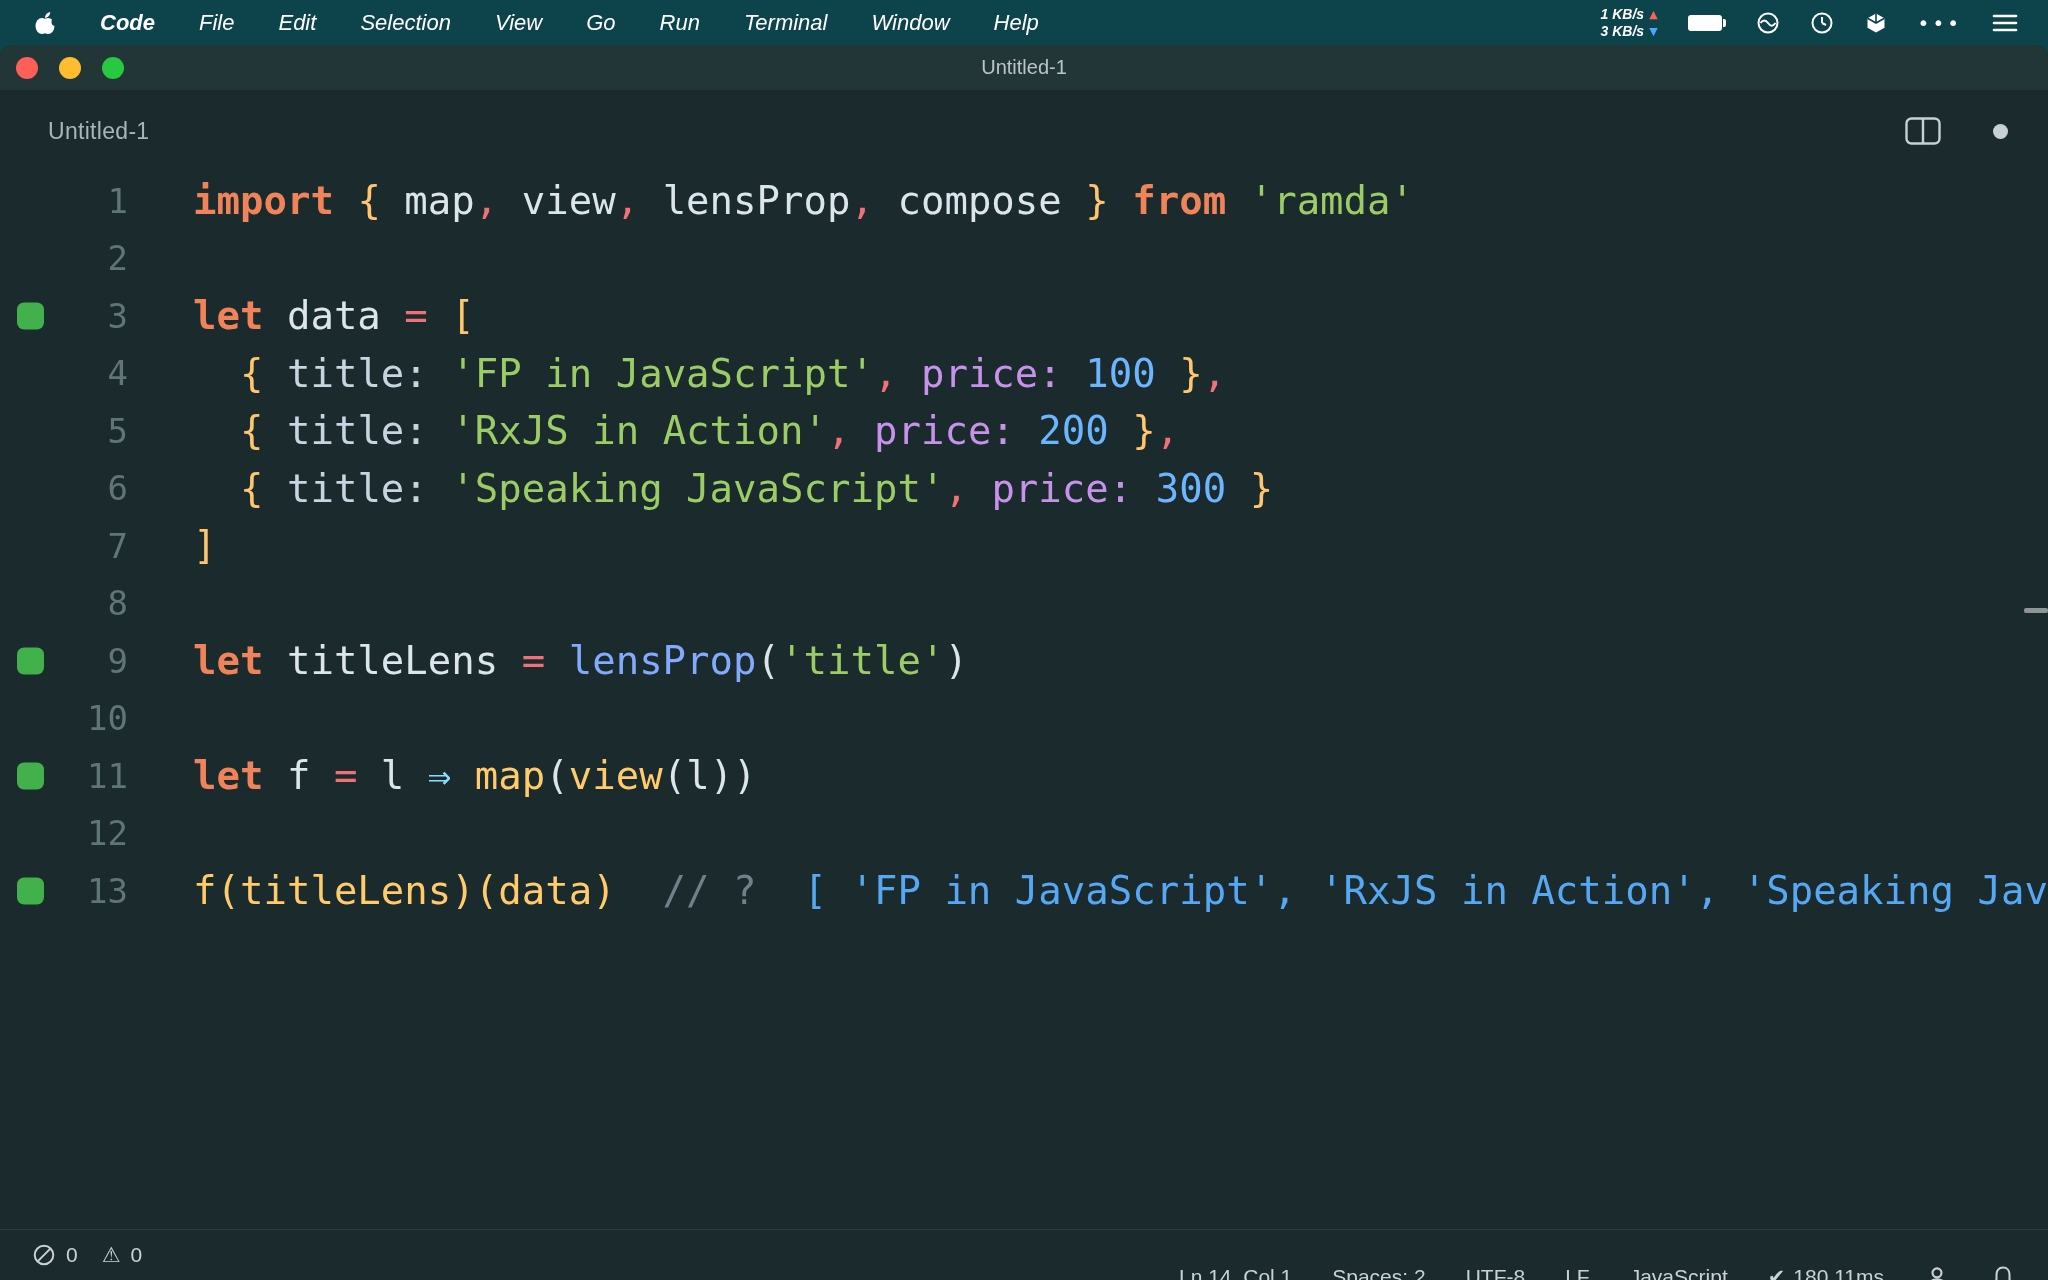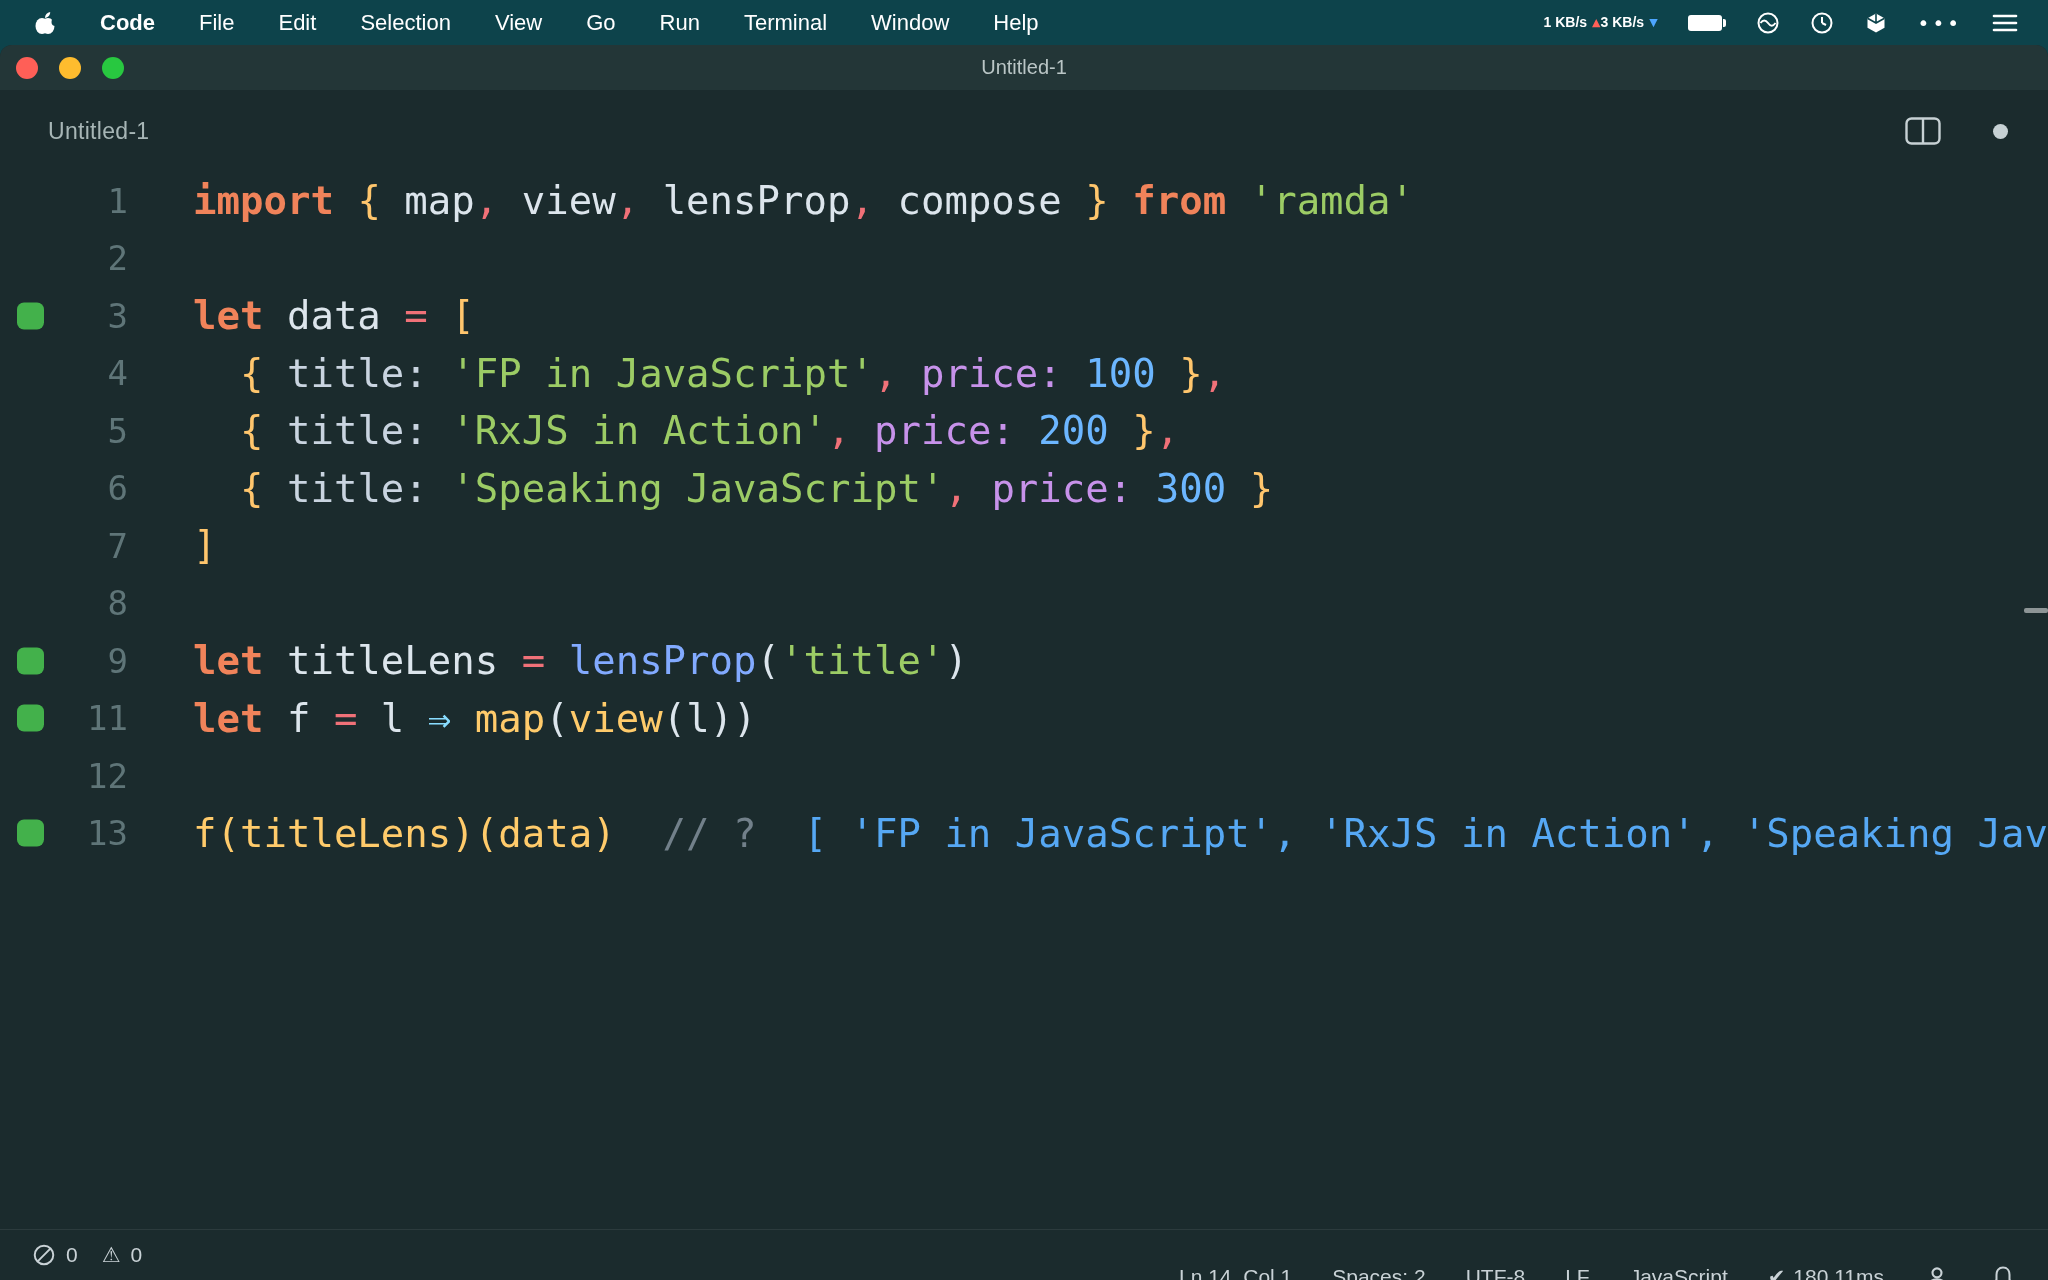--- a/index.html
+++ b/index.html
@@ -7,26 +7,26 @@
   body {
     position:relative;
     background:var(--ui-menubar_bg,#0d434b);
     font-family:"Liberation Sans", sans-serif;
   }
 
   
   .menubar {
     position:absolute; top:0; left:0; right:0; height:45px;
     display:flex; align-items:center;
-    padding:0 30px 0 34px; color:#fff; font-size:22px;
+    padding:0 30px 0 34px; color:#fff; font-size:22px;font-style:italic;
   }
   .menu-left { display:flex; align-items:center; gap:44px; }
   .app-name { font-weight:700; }
   .menu-right { margin-left:auto; display:flex; align-items:center; gap:30px; }
-  .net { display:flex; flex-direction:row; justify-content:center; }
+  .net { display:flex; flex-direction:column; justify-content:center; }
   .net-row { display:flex; align-items:center; justify-content:flex-end; gap:5px;
              font-size:14px; line-height:17px; font-weight:600; }
   .net-arrow { font-size:11px; line-height:11px; }
   .net-arrow.up { color:var(--ui-net_up_arrow); }
   .net-arrow.down { color:var(--ui-net_down_arrow); }
   .battery { display:flex; align-items:center; }
   .battery-body { display:inline-block; width:34px; height:16px; background:#fff; border-radius:3px; }
   .battery-nub  { display:inline-block; width:3px; height:8px; background:#fff; border-radius:0 2px 2px 0; margin-left:1px; }
   .glyph { font-family:"DejaVu Sans", sans-serif; }
   .dots { font-size:20px; letter-spacing:3px; line-height:20px; }
@@ -196,20 +196,21 @@
     <div>
         <div class="code-row"><div class="gutter"></div><div class="line-num">1</div><div class="code-text"><span class="tk-kw">import</span><span class="tk-pl"> </span><span class="tk-br">{</span><span class="tk-pl"> map</span><span class="tk-pu">,</span><span class="tk-pl"> view</span><span class="tk-pu">,</span><span class="tk-pl"> lensProp</span><span class="tk-pu">,</span><span class="tk-pl"> compose </span><span class="tk-br">}</span><span class="tk-pl"> </span><span class="tk-kw">from</span><span class="tk-pl"> </span><span class="tk-st">'ramda'</span></div></div>
         <div class="code-row"><div class="gutter"></div><div class="line-num">2</div><div class="code-text"></div></div>
         <div class="code-row"><div class="gutter"><div class="gutter-mark"></div></div><div class="line-num">3</div><div class="code-text"><span class="tk-kw">let</span><span class="tk-pl"> data </span><span class="tk-pu">=</span><span class="tk-pl"> </span><span class="tk-br">[</span></div></div>
         <div class="code-row"><div class="gutter"></div><div class="line-num">4</div><div class="code-text"><span class="tk-pl">  </span><span class="tk-br">{</span><span class="tk-pl"> </span><span class="tk-key">title:</span><span class="tk-pl"> </span><span class="tk-st">'FP in JavaScript'</span><span class="tk-pu">,</span><span class="tk-pl"> </span><span class="tk-prop">price:</span><span class="tk-pl"> </span><span class="tk-num">100</span><span class="tk-pl"> </span><span class="tk-br">}</span><span class="tk-pu">,</span></div></div>
         <div class="code-row"><div class="gutter"></div><div class="line-num">5</div><div class="code-text"><span class="tk-pl">  </span><span class="tk-br">{</span><span class="tk-pl"> </span><span class="tk-key">title:</span><span class="tk-pl"> </span><span class="tk-st">'RxJS in Action'</span><span class="tk-pu">,</span><span class="tk-pl"> </span><span class="tk-prop">price:</span><span class="tk-pl"> </span><span class="tk-num">200</span><span class="tk-pl"> </span><span class="tk-br">}</span><span class="tk-pu">,</span></div></div>
         <div class="code-row"><div class="gutter"></div><div class="line-num">6</div><div class="code-text"><span class="tk-pl">  </span><span class="tk-br">{</span><span class="tk-pl"> </span><span class="tk-key">title:</span><span class="tk-pl"> </span><span class="tk-st">'Speaking JavaScript'</span><span class="tk-pu">,</span><span class="tk-pl"> </span><span class="tk-prop">price:</span><span class="tk-pl"> </span><span class="tk-num">300</span><span class="tk-pl"> </span><span class="tk-br">}</span></div></div>
         <div class="code-row"><div class="gutter"></div><div class="line-num">7</div><div class="code-text"><span class="tk-br">]</span></div></div>
         <div class="code-row"><div class="gutter"></div><div class="line-num">8</div><div class="code-text"></div></div>
         <div class="code-row"><div class="gutter"><div class="gutter-mark"></div></div><div class="line-num">9</div><div class="code-text"><span class="tk-kw">let</span><span class="tk-pl"> titleLens </span><span class="tk-pu">=</span><span class="tk-pl"> </span><span class="tk-fnb">lensProp</span><span class="tk-pl">(</span><span class="tk-st">'title'</span><span class="tk-pl">)</span></div></div>
+        <div class="code-row"><div class="gutter"></div><div class="line-num">10</div><div class="code-text"></div></div>
         <div class="code-row"><div class="gutter"><div class="gutter-mark"></div></div><div class="line-num">11</div><div class="code-text"><span class="tk-kw">let</span><span class="tk-pl"> f </span><span class="tk-pu">=</span><span class="tk-pl"> l </span><span class="tk-ar">⇒</span><span class="tk-pl"> </span><span class="tk-fny">map</span><span class="tk-pl">(</span><span class="tk-fny">view</span><span class="tk-pl">(l))</span></div></div>
         <div class="code-row"><div class="gutter"></div><div class="line-num">12</div><div class="code-text"></div></div>
         <div class="code-row"><div class="gutter"><div class="gutter-mark"></div></div><div class="line-num">13</div><div class="code-text"><span class="tk-fny">f(titleLens)(data)</span><span class="tk-pl">  </span><span class="tk-cm">// ?</span><span class="tk-pl">  </span><span class="tk-out">[ 'FP in JavaScript', 'RxJS in Action', 'Speaking Jav</span></div></div>
       </div>
   </div>
 
   <div class="scroll-mark"></div>
 
   <div class="statusbar">
     <div class="sb-left">

